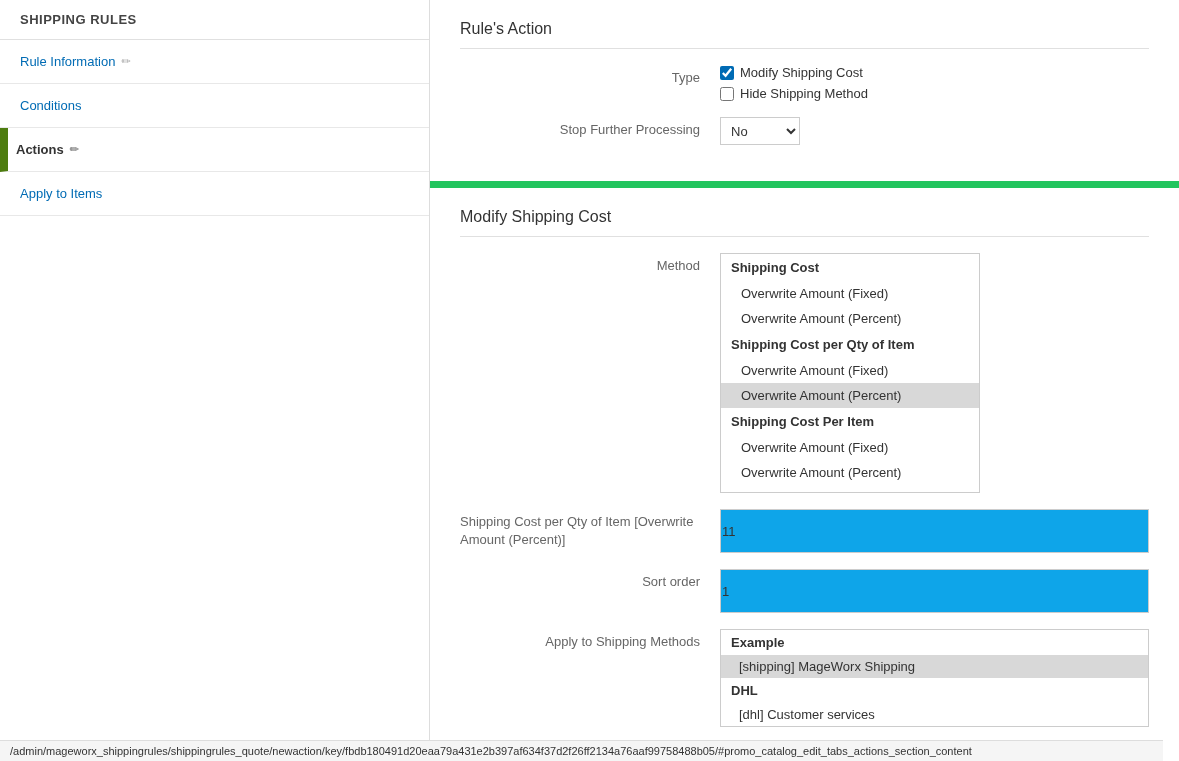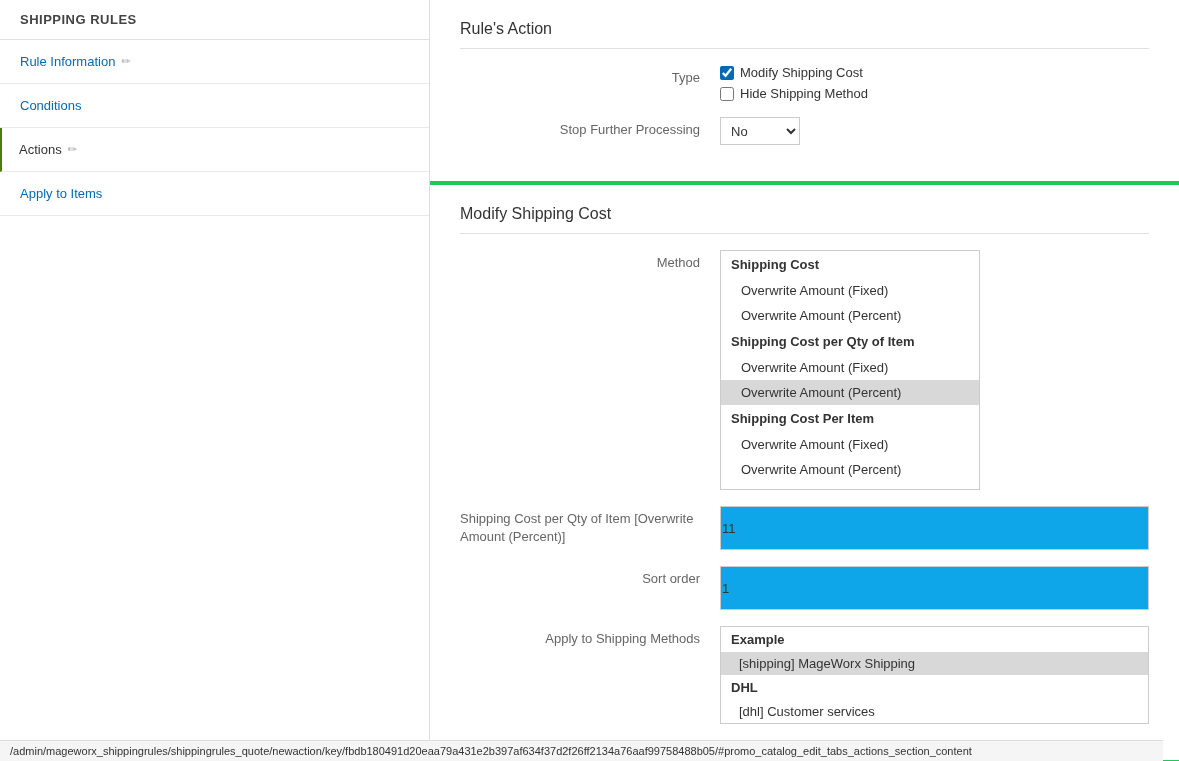--- a/index.html
+++ b/index.html
@@ -37,22 +37,23 @@
     .sidebar-item {
       padding: 14px 20px;
       border-bottom: 1px solid #e8e8e8;
       background: #fff;
       cursor: pointer;
       display: flex;
       align-items: center;
       gap: 6px;
     }
     .sidebar-item.active {
-      border-left: 2px solid #4d7c0f;
-      padding-left: 17px;
+      border-left: 8px solid #4d7c0f;
+      padding-left: 8px;
+      font-weight: bold;
     }
     .sidebar-item .item-label {
       color: #006bb4;
       font-size: 13px;
     }
     .sidebar-item.active .item-label {
       color: #333;
     }
     .sidebar-item .edit-icon {
       color: #999;
@@ -60,21 +61,21 @@
     }
     
     .main-content {
       flex: 1;
       background: #fff;
       padding: 0;
       overflow-y: auto;
     }
     .section {
       padding: 20px 30px;
-      border-bottom: 4px solid #22c55e;
+      border-bottom: 7px solid #22c55e;
     }
     .section-title {
       font-size: 16px;
       font-weight: normal;
       color: #333;
       margin-bottom: 16px;
       padding-bottom: 10px;
       border-bottom: 1px solid #e0e0e0;
     }
     .form-row {

